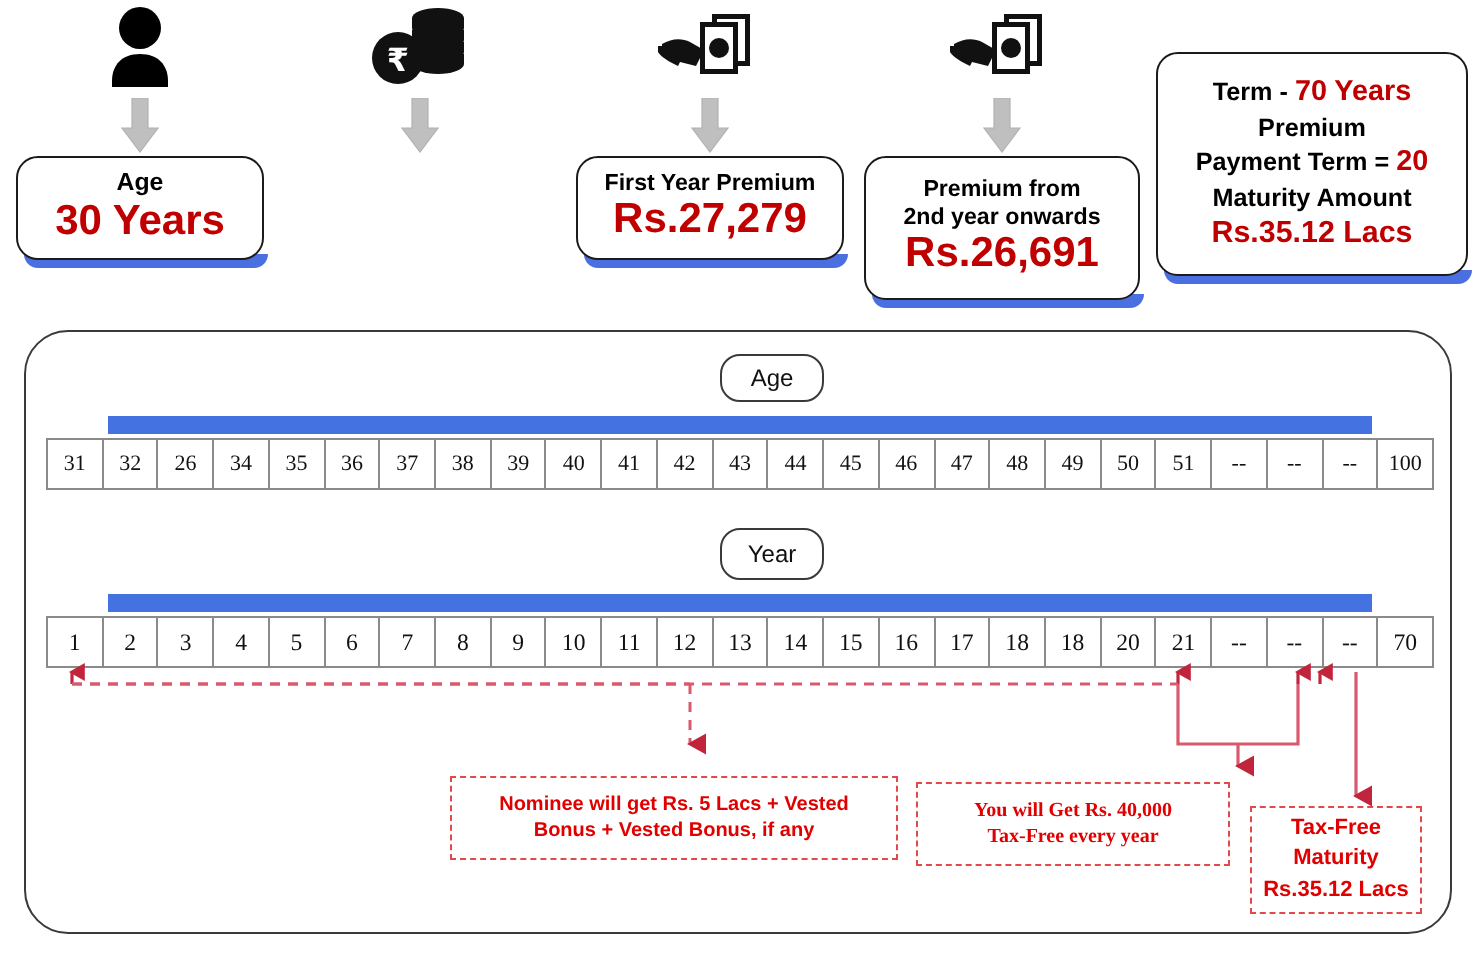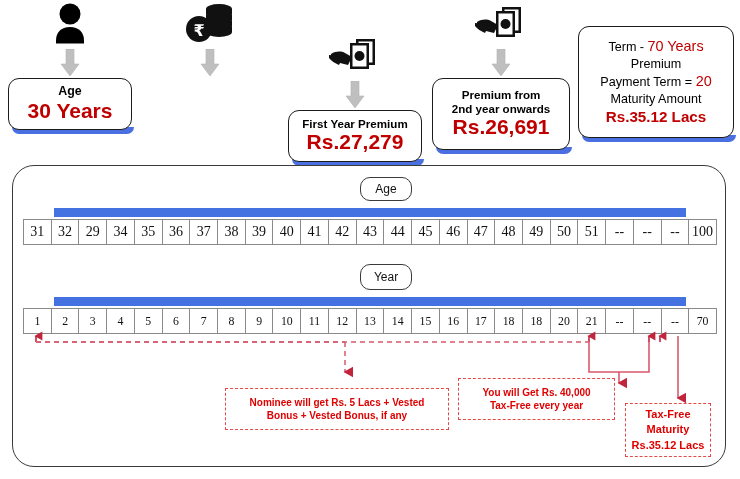--- a/index.html
+++ b/index.html
@@ -39,21 +39,21 @@
     left:3px;right:-3px;bottom:-5px;
     height:7px;
     border-radius:0 0 9px 9px;
     background:#4a6fe0;
     z-index:-1;
   }
   .card .lbl{font-size:12.4px;font-weight:bold;color:#000;}
   .card .val{font-size:21px;font-weight:bold;color:#c00000;}
   .card.small .lbl{font-size:11.6px;}
   .card.last{line-height:1.3;}
-  .card.last .l1{font-size:12.6px;font-weight:normal;color:#000;}
+  .card.last .l1{font-size:12.6px;font-weight:bold;color:#000;}
   .card.last .l1 em{font-style:normal;color:#c00000;font-size:14.4px;}
   .card.last .l4{font-size:15.2px;font-weight:bold;color:#c00000;}
 
   
   .panel{
     position:absolute;left:12px;top:165px;width:714px;height:302px;
     border:1.6px solid #3a3a3a;border-radius:22px;background:#fff;
     box-sizing:border-box;
   }
 
@@ -70,21 +70,21 @@
   }
 
   .cells{
     position:absolute;display:flex;
     border:1px solid #8a8a8a;box-sizing:border-box;background:#fff;
   }
   .cells .cell{
     flex:1 1 0;
     border-right:1px solid #8a8a8a;
     box-sizing:border-box;
-    font-size:14px;color:#111;
+    font-size:11px;color:#111;
     display:flex;align-items:center;justify-content:center;
     font-family:"Liberation Serif", serif;
     font-weight:400;
   }
   .cells .cell:last-child{border-right:none;}
   .cells.wide .cell{font-size:11.8px;}
 
   
   .callout{
     position:absolute;
@@ -144,21 +144,21 @@
           <text x="16" y="32.5" font-size="16" font-weight="bold" fill="#fff" text-anchor="middle" font-family="DejaVu Sans, sans-serif">₹</text>
         </svg>
       </div>
       <div class="arrow-down">
         <svg width="22" height="28" viewBox="0 0 22 28">
           <path d="M7 0h8v15h5L11 27 2 15h5z" fill="#bfbfbf" stroke="#b2b2b2" stroke-width="0.6"></path>
         </svg>
       </div>
     </div>
 
-    <div class="topcol" style="left:288px;width:134px;margin-top:32px;">
+    <div class="topcol" style="left:288px;width:134px;">
       <div class="icon-wrap">
         <svg width="52" height="40" viewBox="0 0 52 40" aria-hidden="true">
           <rect x="27" y="3" width="19" height="26" fill="#111"></rect>
           <rect x="29.5" y="5.5" width="14" height="21" fill="#fff"></rect>
           <rect x="21" y="7" width="19" height="26" fill="#111"></rect>
           <rect x="23.5" y="9.5" width="14" height="21" fill="#fff"></rect>
           <circle cx="30.5" cy="20" r="5" fill="#111"></circle>
           <path d="M2 18c5-3 10-3 14-1l7 4-4 8-8-2c-4-1-8-3-9-6z" fill="#111"></path>
           <path d="M0 19c4 0 9 1 13 4l-3 6c-4-2-8-4-10-7z" fill="#111"></path>
         </svg>
@@ -211,21 +211,21 @@
 
   <div class="panel">
 
     <div class="pill" style="left:347px;top:11px;width:52px;height:24px;">Age</div>
 
     <div class="bluebar" style="left:41px;top:42px;width:632px;"></div>
 
     <div class="cells" id="age-cells" style="left:10px;top:53px;width:694px;height:26px;">
         <div class="cell">31</div>
         <div class="cell">32</div>
-        <div class="cell">29</div>
+        <div class="cell">26</div>
         <div class="cell">34</div>
         <div class="cell">35</div>
         <div class="cell">36</div>
         <div class="cell">37</div>
         <div class="cell">38</div>
         <div class="cell">39</div>
         <div class="cell">40</div>
         <div class="cell">41</div>
         <div class="cell">42</div>
         <div class="cell">43</div>
@@ -273,21 +273,21 @@
         <div class="cell">--</div>
         <div class="cell">--</div>
         <div class="cell">70</div>
       </div>
 
     <div class="callout" style="left:212px;top:222px;width:224px;height:42px;">
       <div>Nominee will get Rs. 5 Lacs + Vested</div>
       <div>Bonus + Vested Bonus, if any</div>
     </div>
 
-    <div class="callout" style="left:445px;top:212px;width:157px;height:42px;">
+    <div class="callout" style="left:445px;top:225px;width:157px;height:42px;font-family:Liberation Serif, serif;">
       <div>You will Get Rs. 40,000</div>
       <div>Tax-Free every year</div>
     </div>
 
     <div class="callout tiny" style="left:612px;top:237px;width:86px;height:54px;">
       <div>Tax-Free</div>
       <div>Maturity</div>
       <div>Rs.35.12 Lacs</div>
     </div>
   </div>

